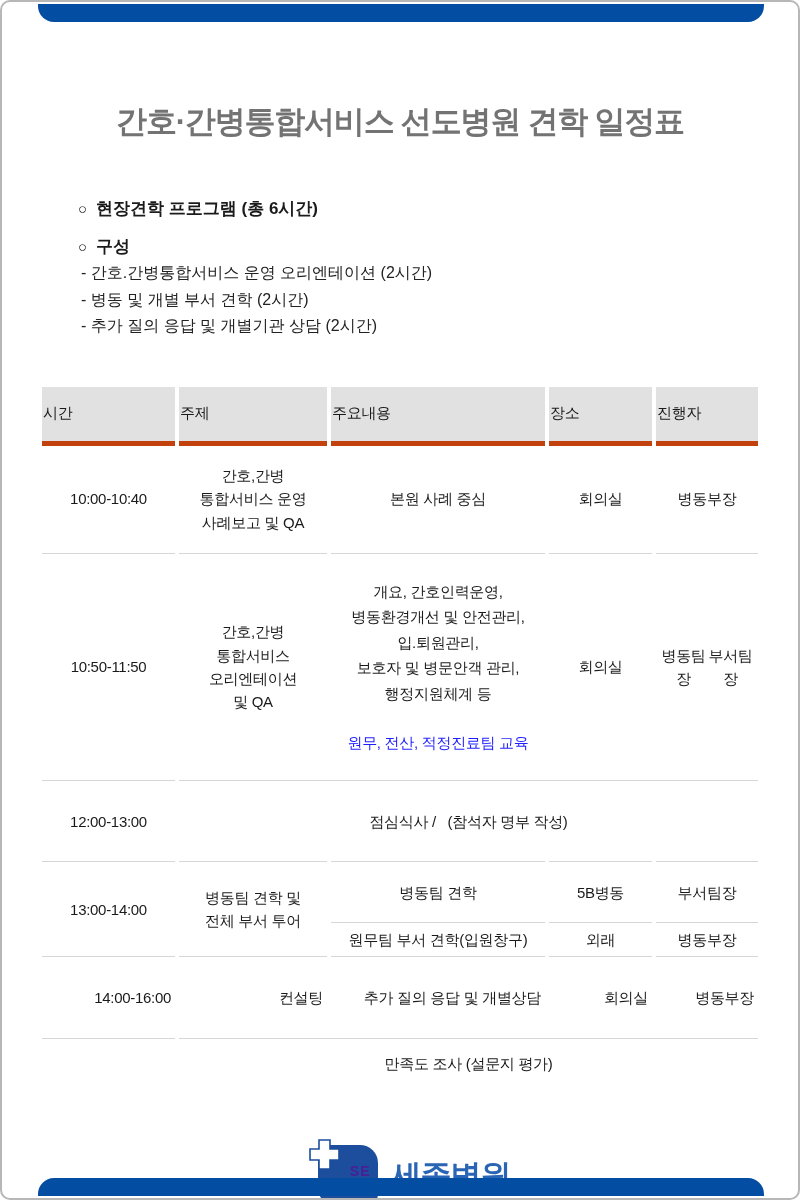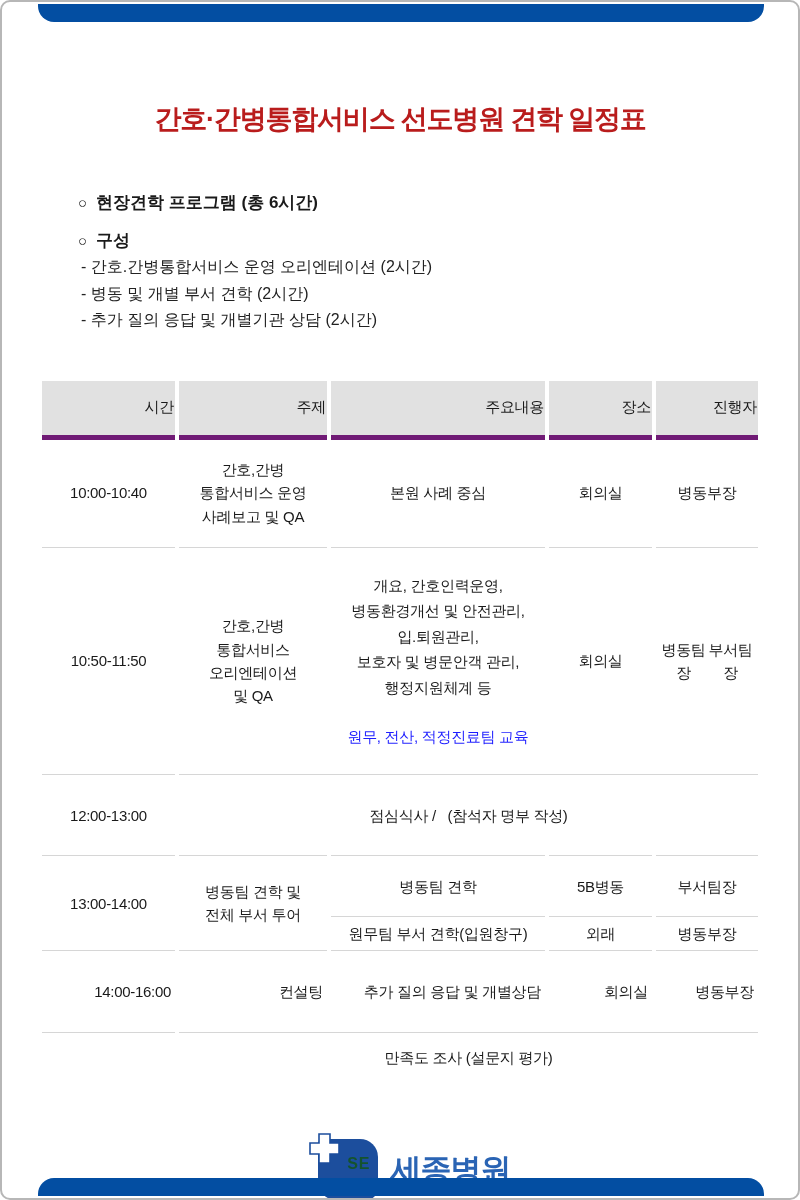--- a/index.html
+++ b/index.html
@@ -5,56 +5,56 @@
   html,body { margin:0; padding:0; background:#ffffff; }
   .page {
     position:relative; width:800px; height:1200px; box-sizing:border-box;
     background:#fff; border:2px solid #b7b7b7; border-radius:10px; overflow:hidden;
     font-family:"Liberation Sans","DejaVu Sans",sans-serif; color:#1a1a1a;
   }
   .accent-bar { position:absolute; left:36px; width:726px; height:18px; background:#034ea2; }
   .accent-bar.top { top:2px; border-radius:0 0 16px 16px; }
   .accent-bar.bottom { bottom:2px; border-radius:16px 16px 0 0; }
 
-  .title { margin:99px 30px 0; text-align:center; font-size:27px; font-weight:700; letter-spacing:-1.2px; color:#b91c1c; }
+  .title { margin:99px 30px 0; text-align:center; font-size:31px; font-weight:700; letter-spacing:-1.2px; color:#737373; }
 
   .intro { margin:52px 40px 0 76px; font-size:17px; }
   .intro-head { display:flex; align-items:center; gap:9px; font-weight:700; height:27px; }
   .intro-head.second { margin-top:11px; }
   .bullet { font-size:15px; font-weight:400; color:#222; }
   .intro-sub { margin-left:3px; font-size:16px; font-weight:400; line-height:26.5px; color:#222; }
 
   table.schedule {
     margin:47px auto 0; border-collapse:separate; border-spacing:4px 0;
     table-layout:fixed; font-size:15px; letter-spacing:-0.3px;
   }
   table.schedule th {
     background:#e1e1e1; height:52px; font-weight:500; font-size:15px;
-    border-bottom:5px solid #701a75; text-align:right; vertical-align:middle;
+    border-bottom:5px solid #c2410c; text-align:left; vertical-align:middle;
   }
   table.schedule td {
     text-align:center; vertical-align:middle; border-top:1px solid #d6d6d6;
     white-space:pre-line; line-height:1.55; padding:2px 4px; overflow:hidden;
   }
   tr.r1 td { border-top:none; height:103px; }
   tr.r2 td { height:188px; }
   tr.r3 td { height:76px; }
   tr.r4a td { height:56px; }
   tr.r4b td { height:29px; }
   tr.r5 td { height:77px;text-align:right; }
   tr.r6 td { height:44px; }
   .cell-multiline { line-height:1.7; }
   .highlight { color:#1d1dff; line-height:1.7; }
   .host-split { display:flex; justify-content:space-between; align-items:center; height:128px; }
 
   .logo-row { margin-top:58px; display:flex; justify-content:center; align-items:center; gap:13px; padding-left:28px; }
   .logo-mark { position:relative; width:60px; height:61px; }
   .logo-square { position:absolute; inset:0; background:#1c4e9d; border-radius:5px 18px 12px 18px; }
   .logo-cross { position:absolute; top:-6px; left:-9px; width:31px; height:31px; }
-  .logo-se   { position:absolute; right:7px; bottom:27px; color:#14532d; font-weight:700; font-size:16px; letter-spacing:1px; }
+  .logo-se   { position:absolute; right:7px; bottom:27px; color:#4c1d95; font-weight:700; font-size:14px; letter-spacing:1px; }
   .logo-jong { position:absolute; right:6px; bottom:8px;  color:#fff; font-weight:700; font-size:14px; letter-spacing:0.2px; }
   .logo-name { font-size:31px; font-weight:700; color:#2a64b4; letter-spacing:-1px; }
 </style>
 </head>
 <body>
 
 <div class="page">
   <div class="accent-bar top"></div>
 
   <h1 class="title">간호·간병통합서비스 선도병원 견학 일정표</h1>

